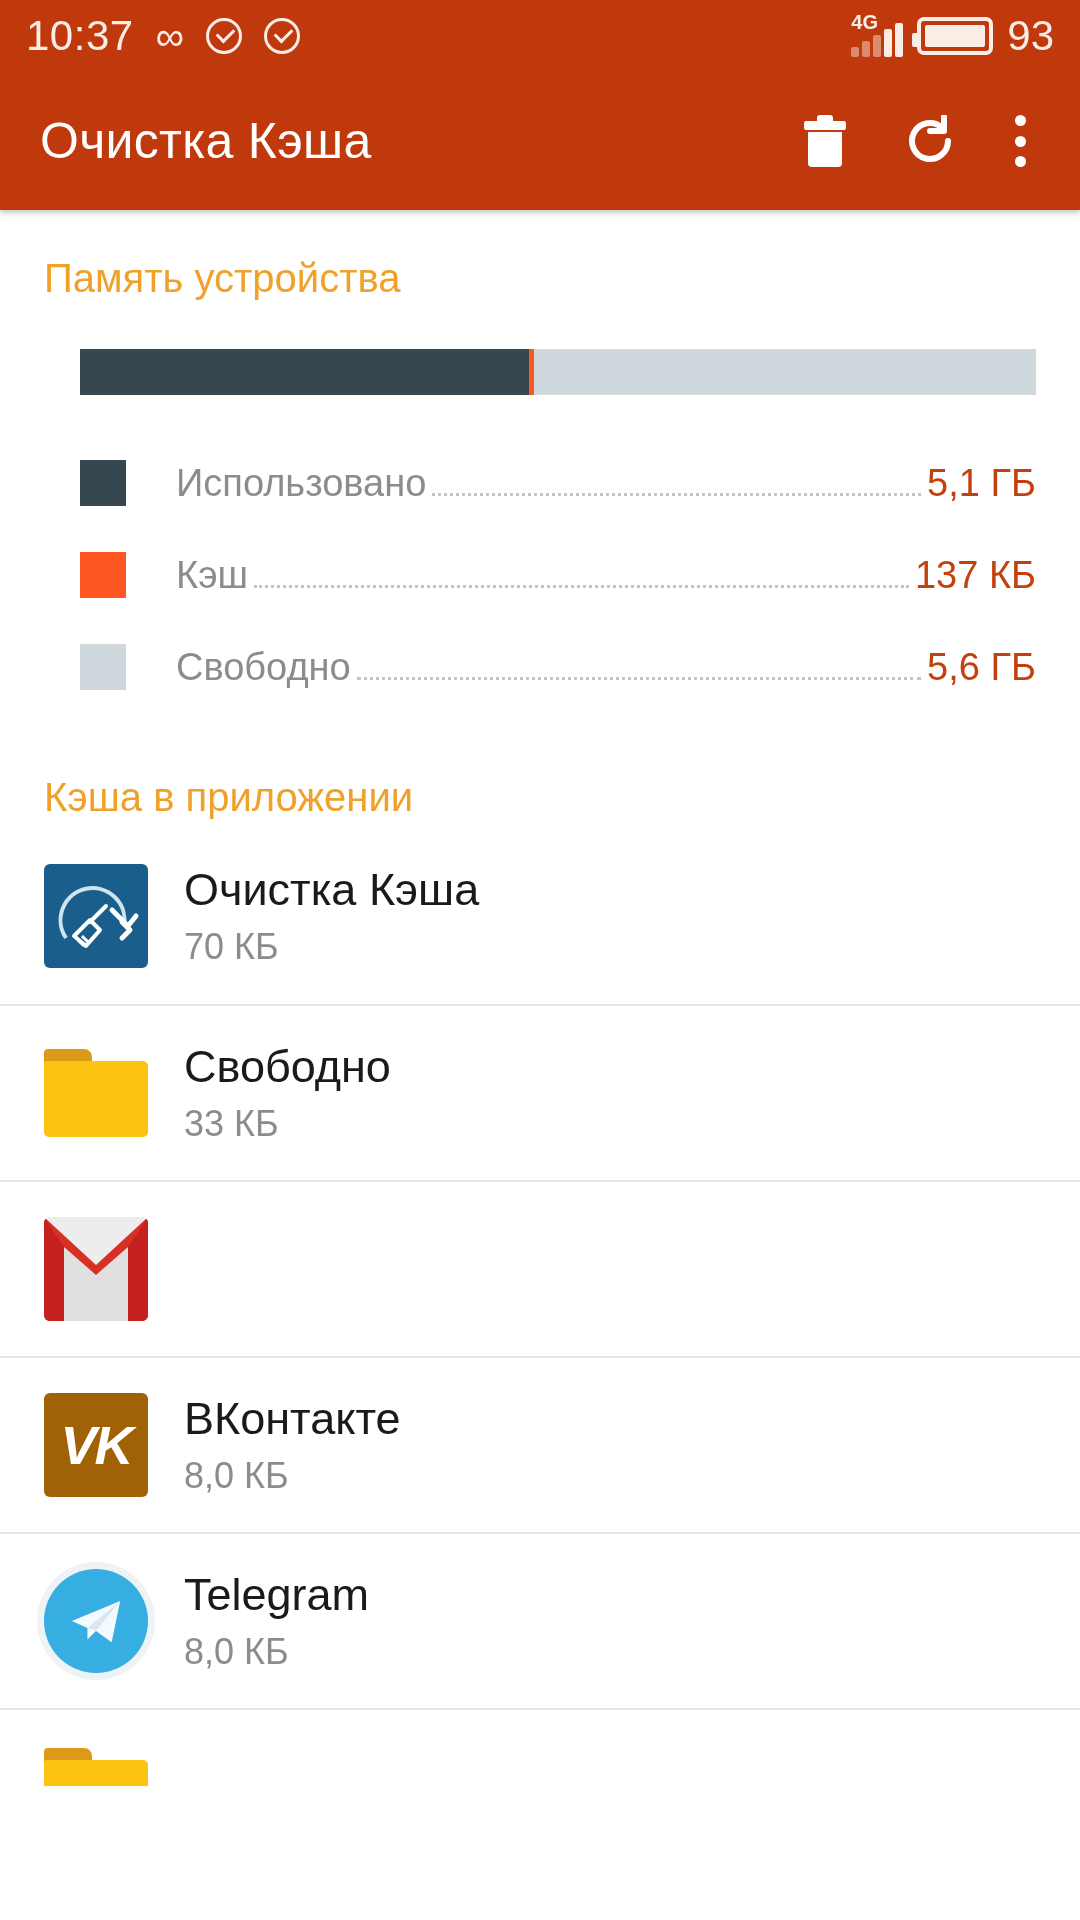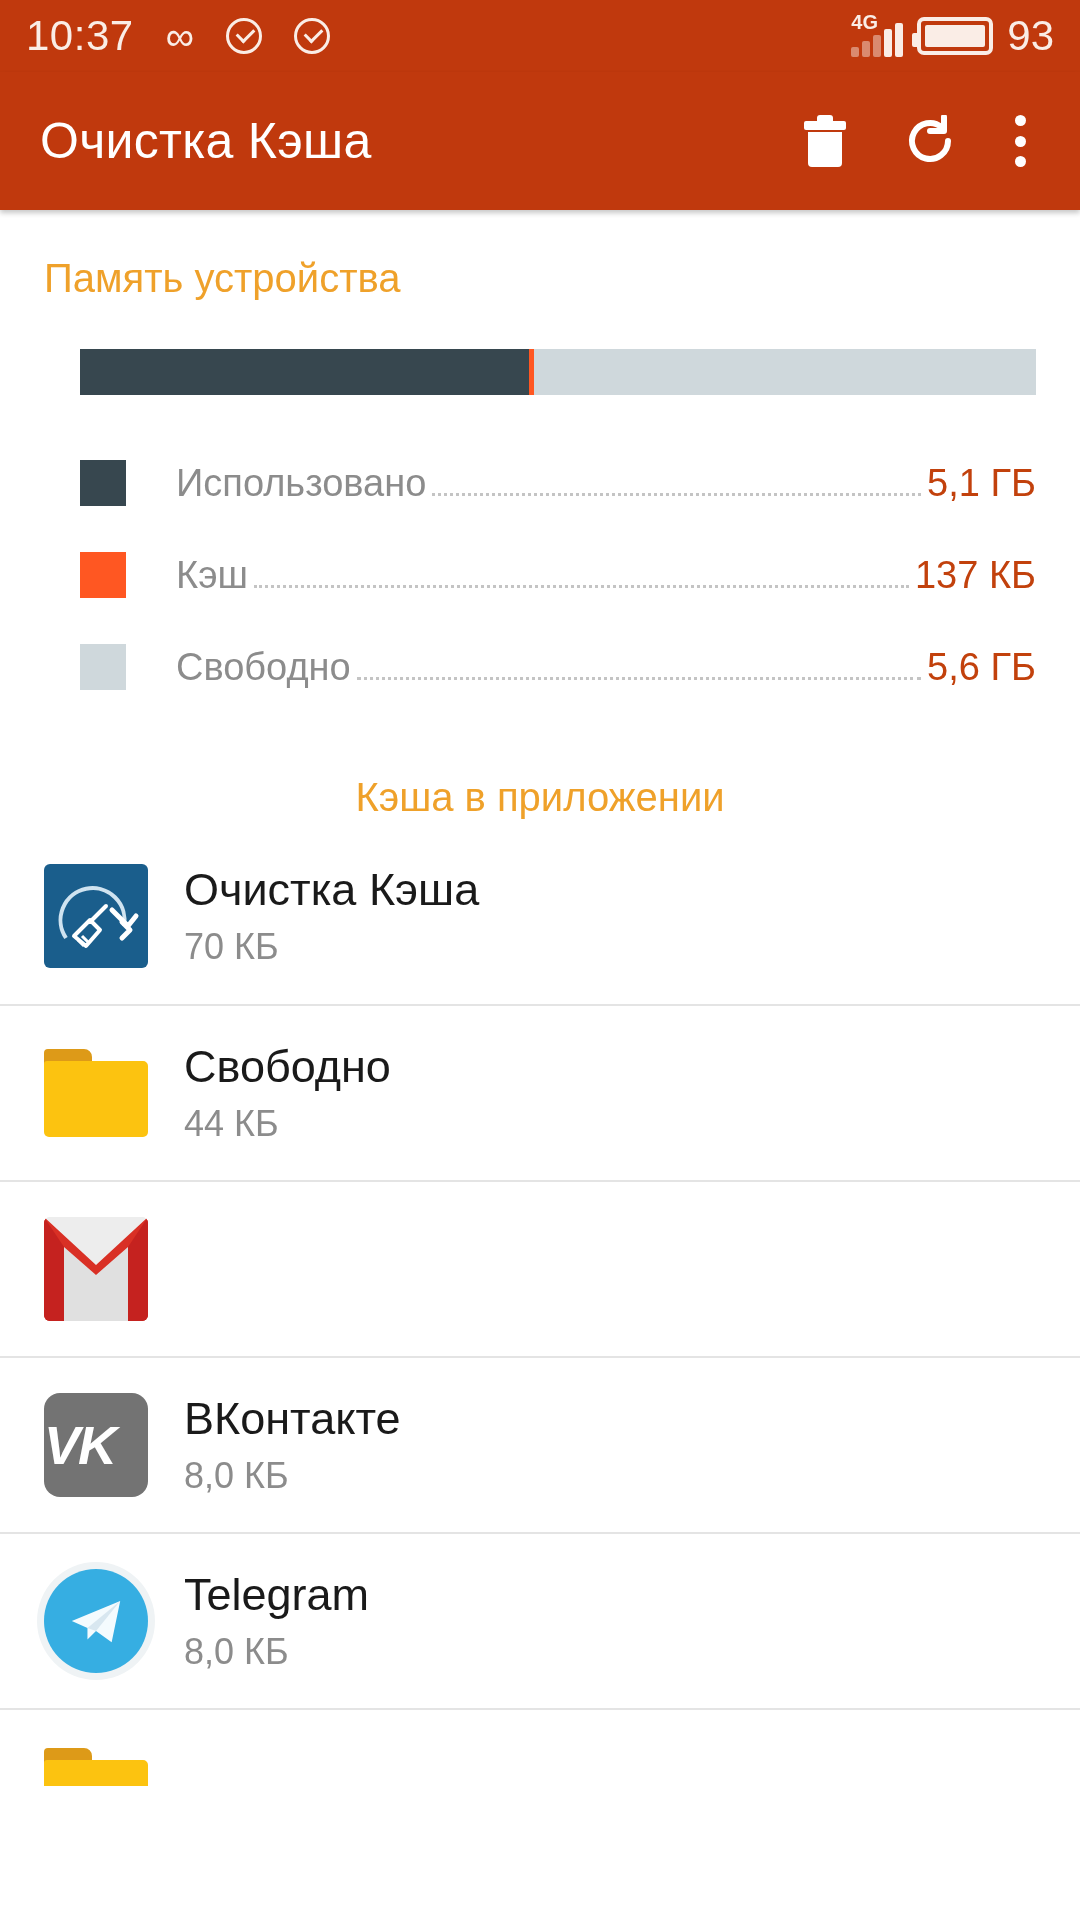--- a/index.html
+++ b/index.html
@@ -9,21 +9,21 @@
     font-family:"Liberation Sans", sans-serif;
     overflow:hidden;
   }
 
   
   .statusbar{
     height:72px; background:#C0390D; color:#FAEDE6;
     display:flex; align-items:center; justify-content:space-between;
     padding:0 26px;
   }
-  .sb-left{ display:flex; align-items:center; gap:32px; }
+  .sb-left{ display:flex; align-items:center; gap:22px; }
   .sb-clock{ font-size:42px; letter-spacing:0.5px; line-height:1; }
   .sb-right{ display:flex; align-items:center; gap:14px; }
   .infinity-icon{ font-size:40px; line-height:1; }
   .check-circle{
     width:36px; height:36px; border:3px solid #FAEDE6; border-radius:50%;
     position:relative;
   }
   .check-circle::after{
     content:""; position:absolute; left:8px; top:7px;
     width:14px; height:8px; border-left:3px solid #FAEDE6; border-bottom:3px solid #FAEDE6;
@@ -117,21 +117,21 @@
   .ic-folder{ position:relative; }
   .ic-folder .tab{
     position:absolute; top:8px; left:0; width:48px; height:18px;
     background:#DD9A18; border-radius:4px 8px 0 0;
   }
   .ic-folder .body{
     position:absolute; top:20px; left:0; width:104px; height:76px;
     background:#FCC310; border-radius:3px 5px 5px 5px;
   }
   .ic-gmail{ background:#EDEDED; border-radius:6px; overflow:hidden; }
-  .ic-vk{ background:#737373; border-radius:16px; display:flex; align-items:center; }
+  .ic-vk{ background:#a16207; border-radius:6px; display:flex; align-items:center; justify-content:center; }
   .ic-vk span{ color:#fff; font-size:54px; font-weight:bold; font-style:italic; letter-spacing:-2px; }
   .ic-telegram{
     background:#36AEE2; border-radius:50%;
     box-shadow:0 0 0 7px #EFF3F5;
     display:flex; align-items:center; justify-content:center;
   }
   .partial-row{
     display:flex; align-items:flex-start; padding:30px 44px 0 44px;
     border-top:2px solid #E4E4E4; height:78px; overflow:hidden;
   }
@@ -215,21 +215,21 @@
         <div class="swatch" id="sw2" style="background: rgb(207, 216, 220);"></div>
         <div class="legend-body">
           <span class="legend-label">Свободно</span>
           <span class="leader"></span>
           <span class="legend-value">5,6 ГБ</span>
         </div>
       </div>
     </div>
   </div>
 
-  <div class="section-title" style="padding-top:62px;text-align:center;">Кэша в приложении</div>
+  <div class="section-title" style="padding-top:62px;">Кэша в приложении</div>
 
   <div class="app-list">
 
     <div class="app-row first">
       <div class="app-icon ic-cleaner">
         <svg viewBox="0 0 104 104" width="104" height="104" aria-hidden="true">
           <path d="M22 74 A32 32 0 1 1 80 62" fill="none" stroke="#CFE3F0" stroke-width="4"></path>
           <path d="M68 46 L84 62 L92 52" fill="none" stroke="#FFFFFF" stroke-width="5" stroke-linecap="round" stroke-linejoin="round"></path>
           <path d="M78 58 L86 66 L78 74" fill="none" stroke="#FFFFFF" stroke-width="5" stroke-linecap="round" stroke-linejoin="round"></path>
           <path d="M62 42 L46 58" stroke="#FFFFFF" stroke-width="4" stroke-linecap="round"></path>
@@ -243,21 +243,21 @@
       </div>
     </div>
 
     <div class="app-row">
       <div class="app-icon ic-folder">
         <div class="tab"></div>
         <div class="body"></div>
       </div>
       <div class="app-text">
         <div class="app-name">Свободно</div>
-        <div class="app-size">44 КБ</div>
+        <div class="app-size">33 КБ</div>
       </div>
     </div>
 
     <div class="app-row">
       <div class="app-icon ic-gmail">
         <svg viewBox="0 0 104 104" width="104" height="104" aria-hidden="true">
           <rect x="0" y="0" width="104" height="104" fill="#EDEDED"></rect>
           <path d="M0 0 L52 52 L104 0 L104 104 L0 104 Z" fill="#E0E0E0"></path>
           <path d="M0 0 L0 104 L20 104 L20 30 L52 58 L84 30 L84 104 L104 104 L104 0 L52 48 Z" fill="#D93025"></path>
           <path d="M0 0 L0 104 L20 104 L20 30 Z" fill="#C5221F"></path>

